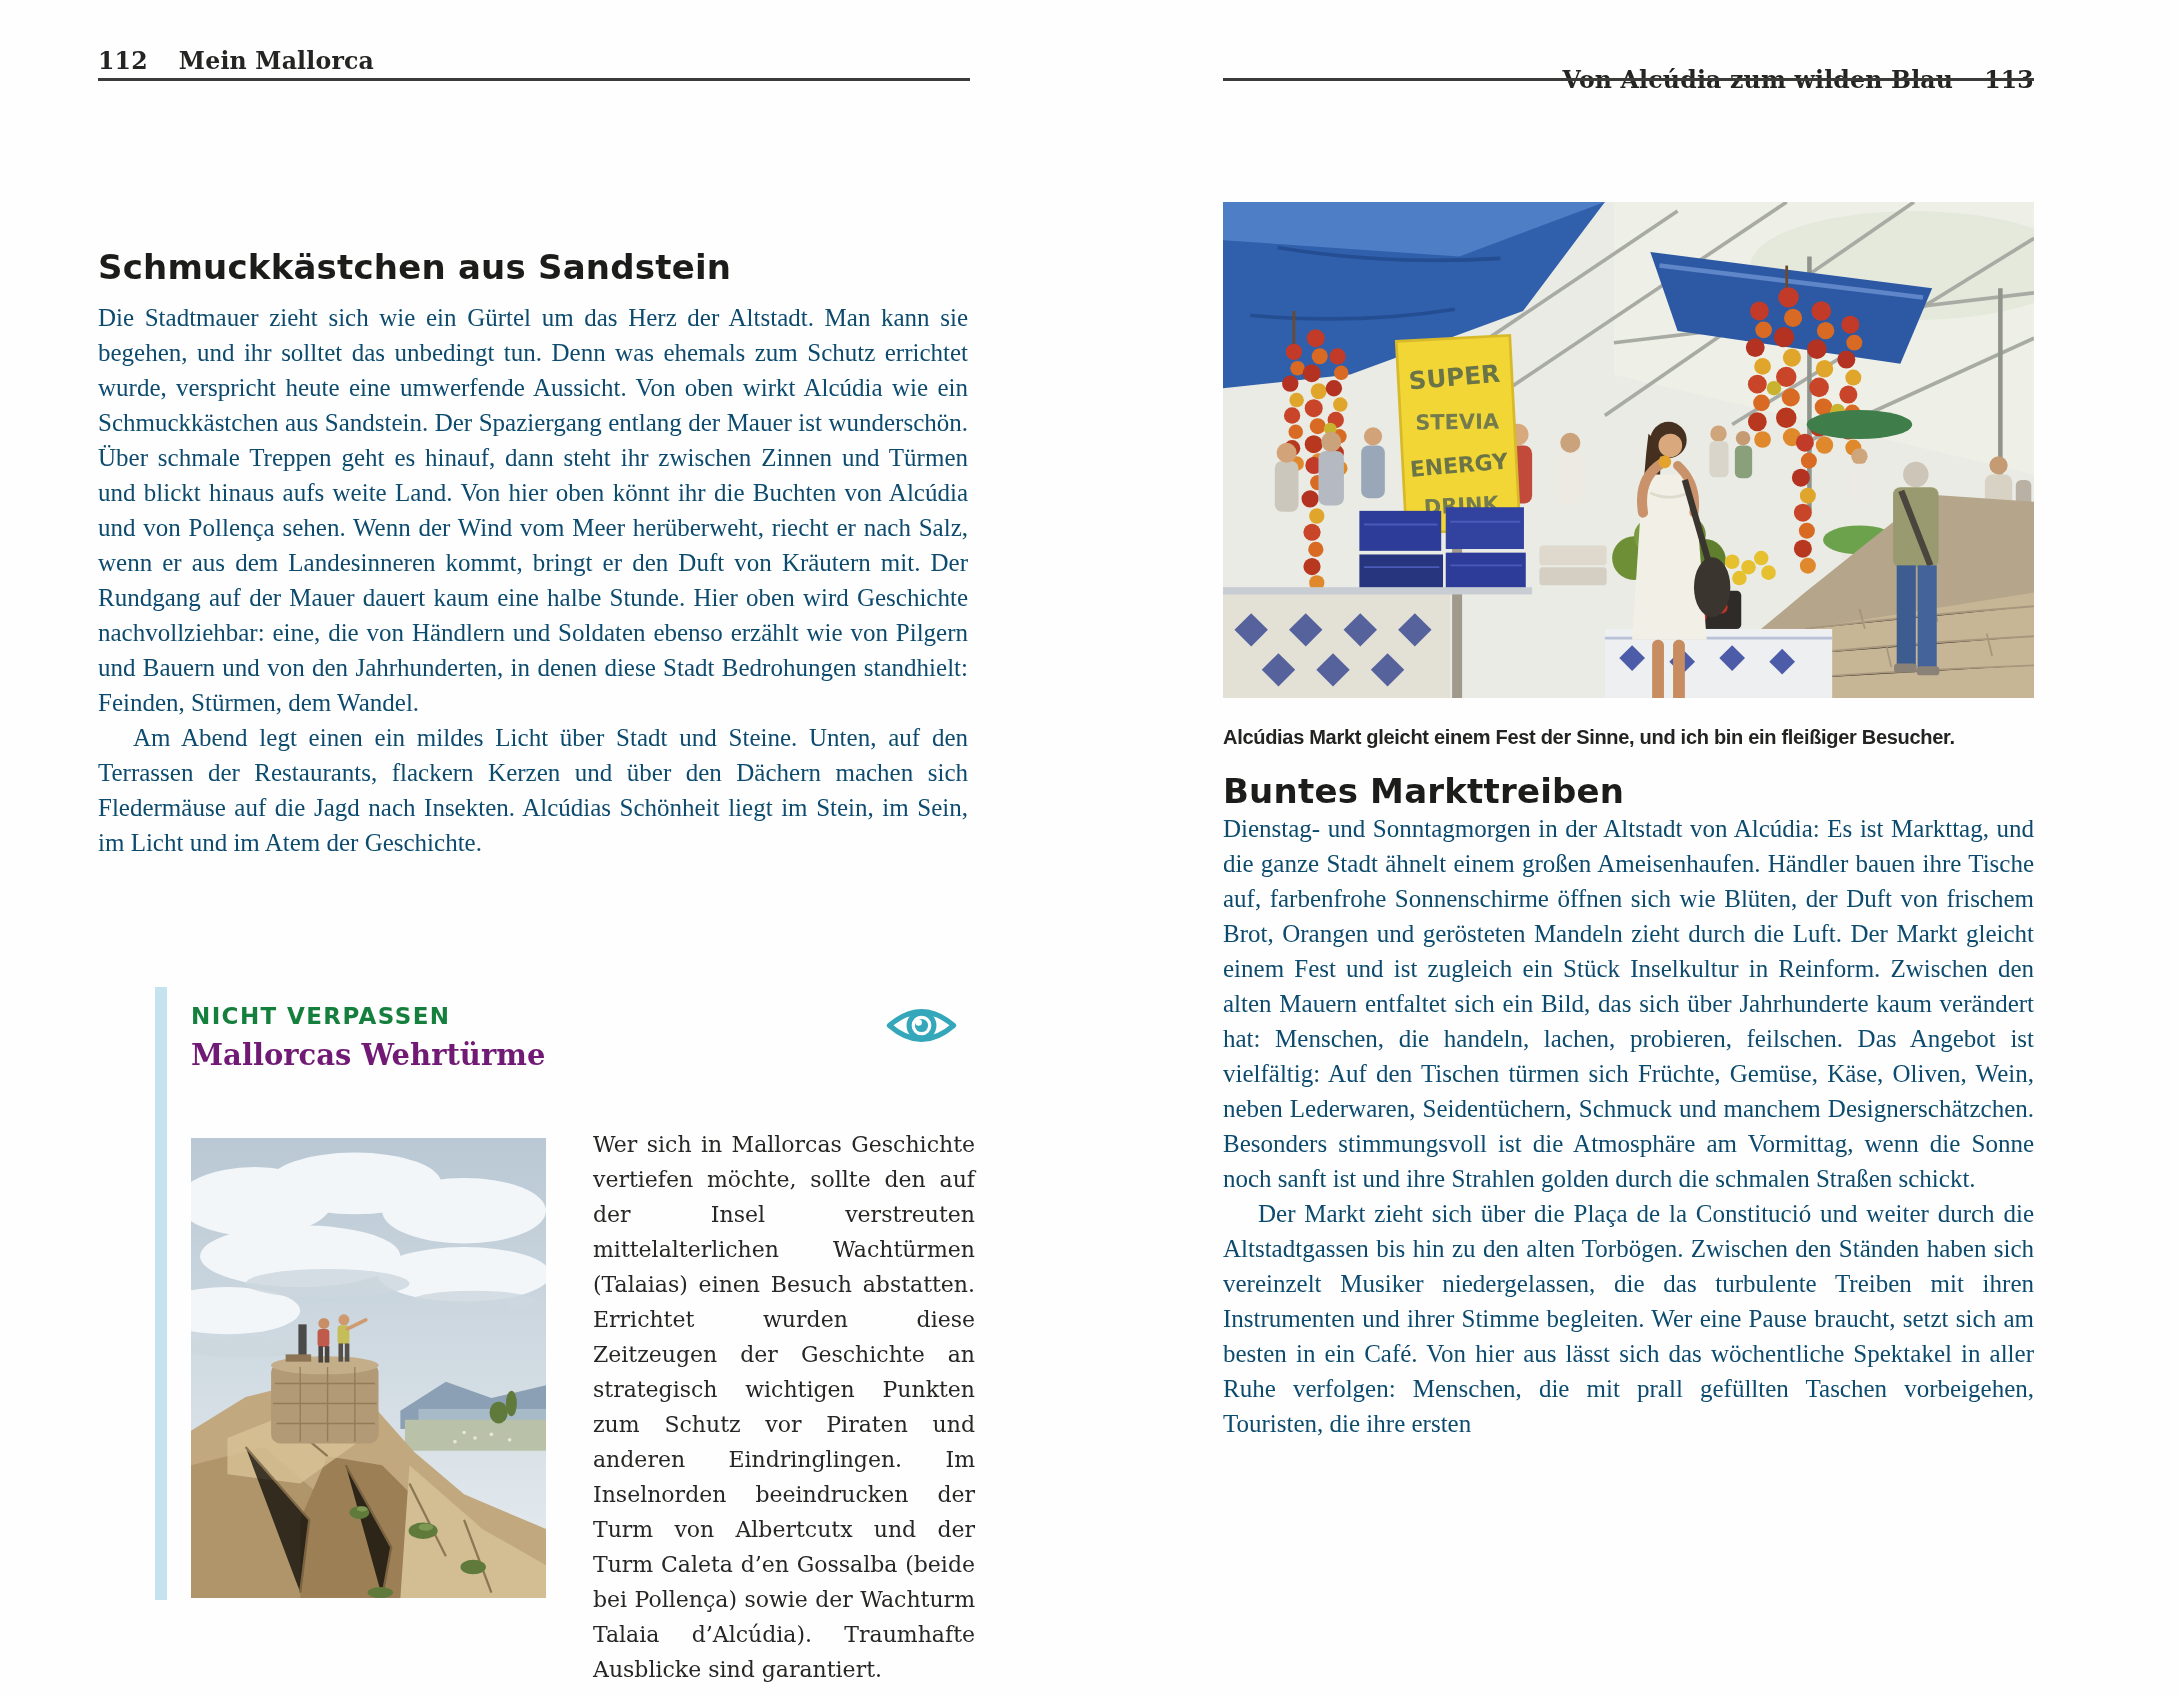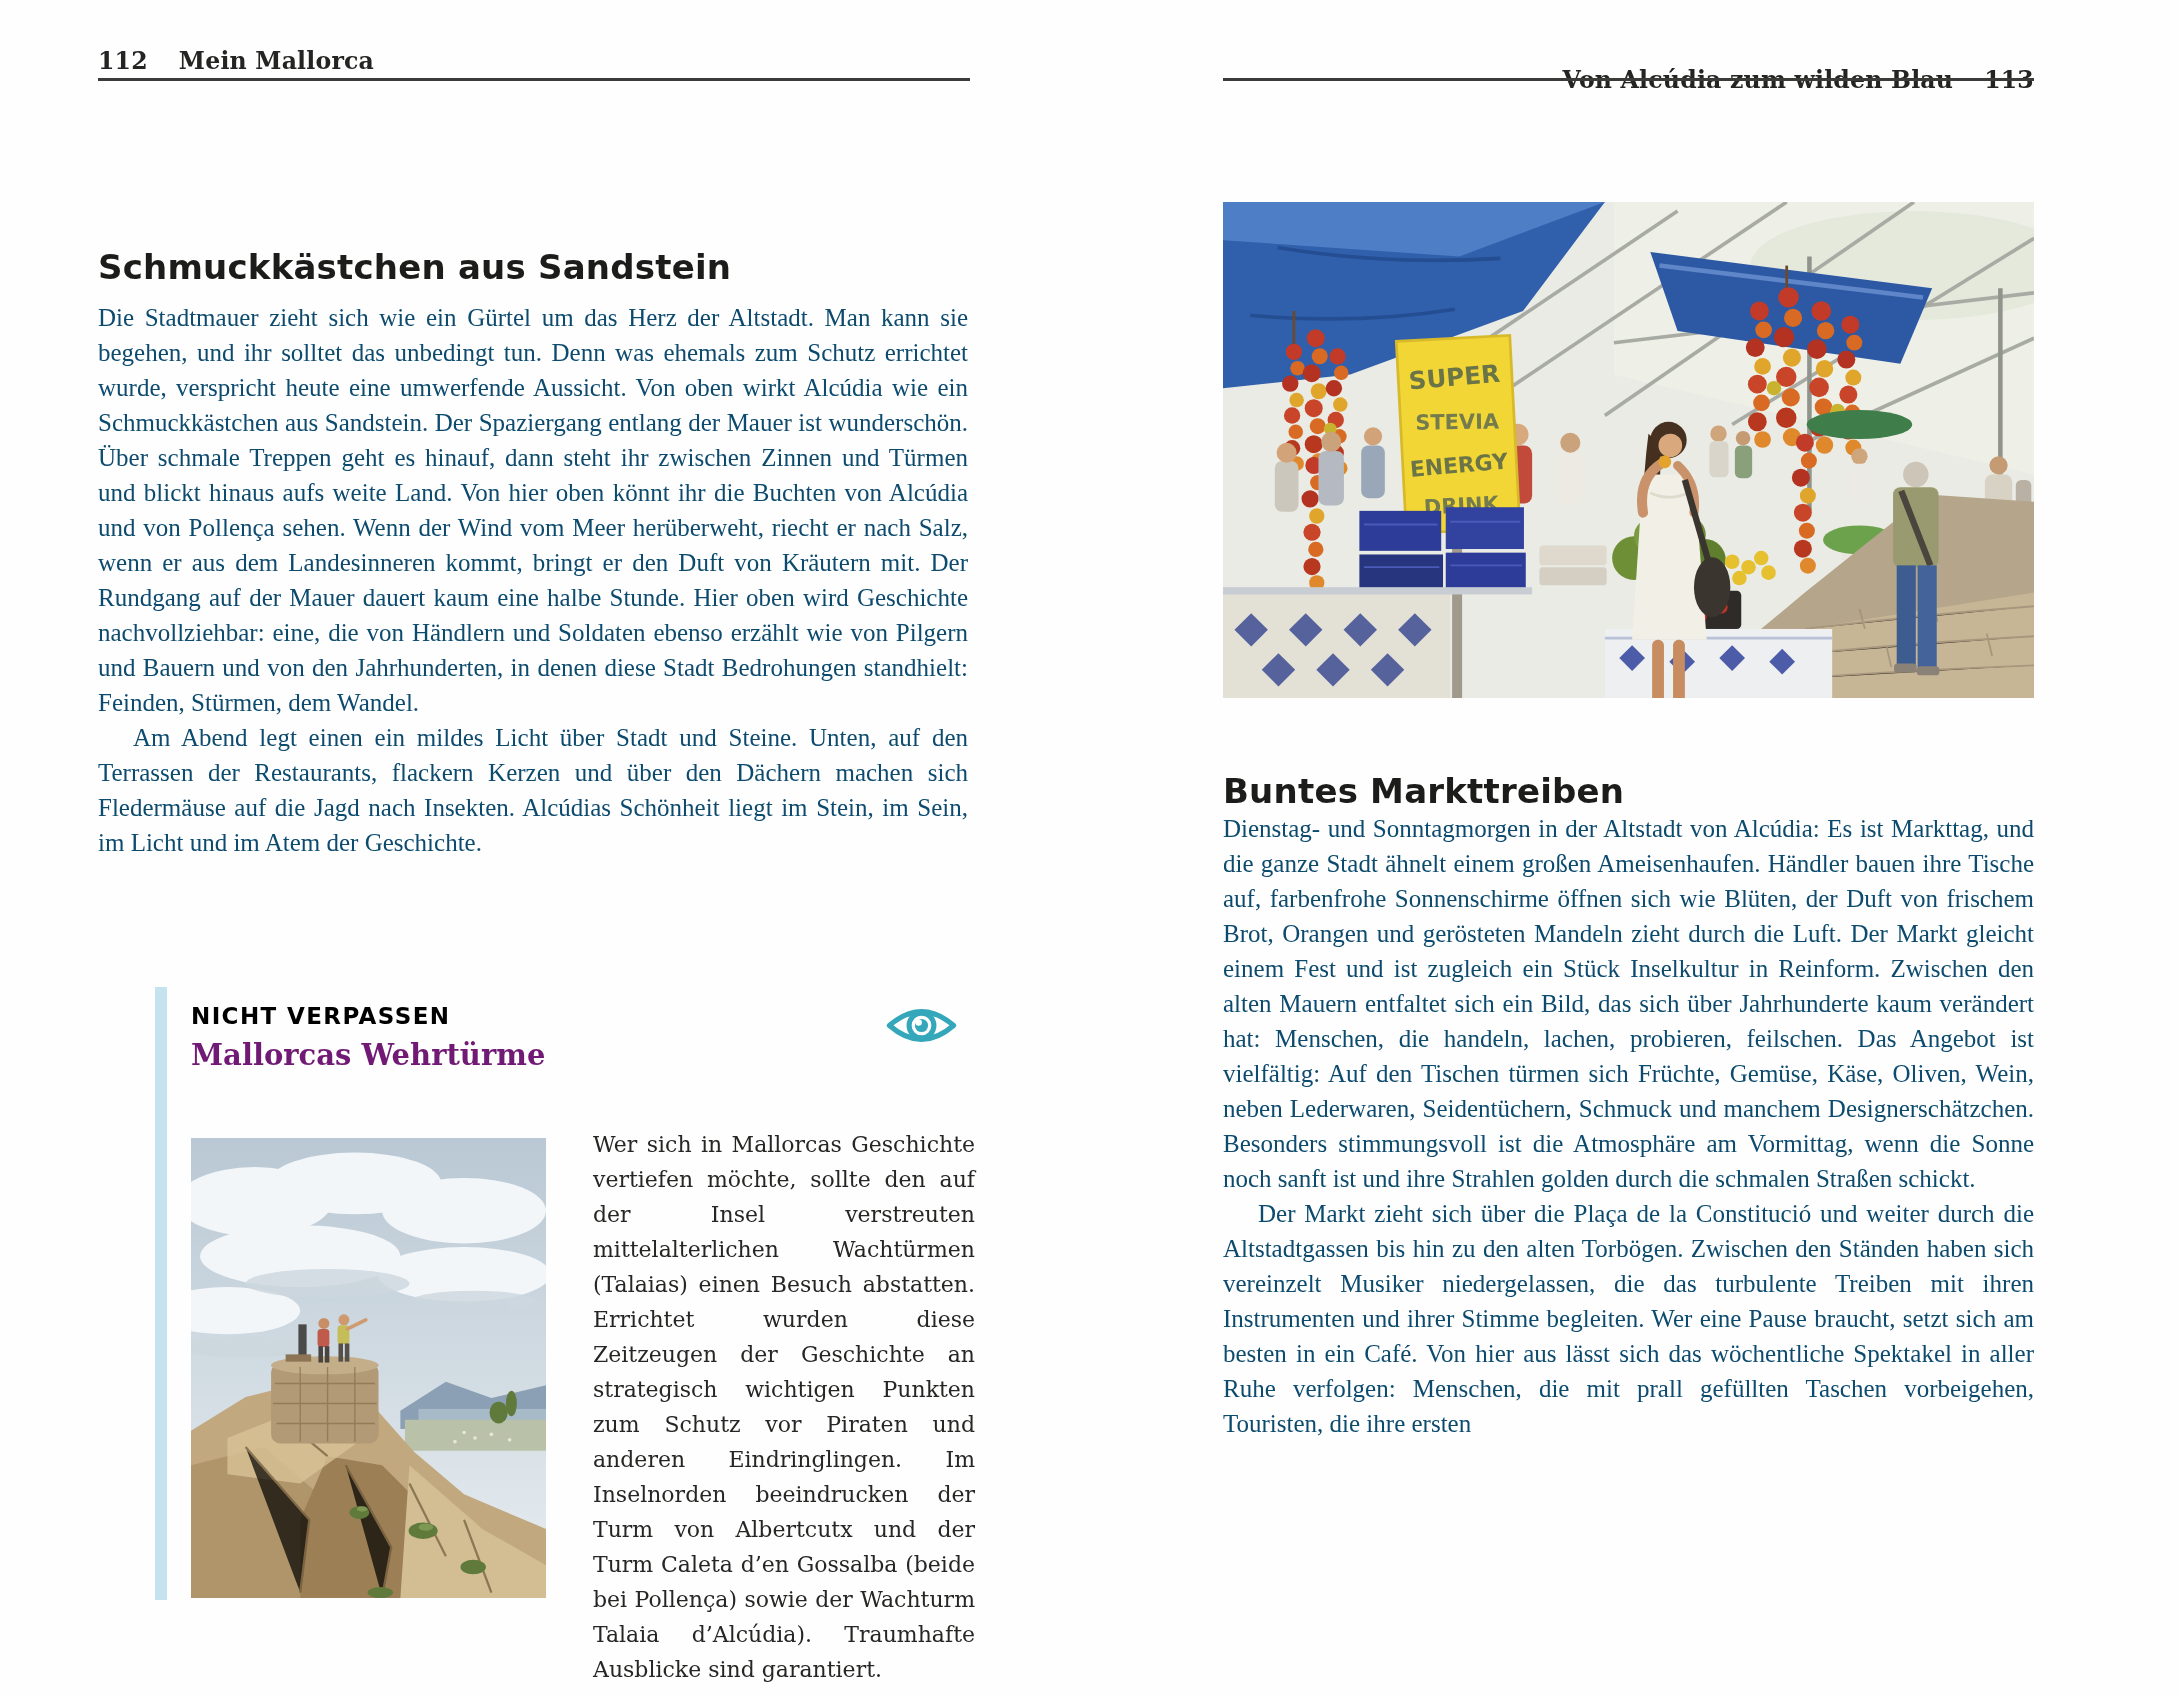--- a/index.html
+++ b/index.html
@@ -11,21 +11,21 @@
   .runhead .pagenum{display:inline-block;}
   .rule{height:2.7px;background:#3b3b39;}
   
   .sans-head{font-family:"DejaVu Sans",sans-serif;font-weight:bold;font-size:34px;color:#1c1c1a;letter-spacing:0.2px;}
   
   .bodycopy{font-size:25px;line-height:35px;text-align:justify;color:#0c4a6e;}
   .bodycopy p{margin:0;}
   .bodycopy p.indent{text-indent:35px;}
   
   .bar{background:#c5e3ef;}
-  .kicker{font-family:"DejaVu Sans",sans-serif;font-weight:bold;font-size:23px;letter-spacing:1.4px;color:#000000;}
+  .kicker{font-family:"DejaVu Sans",sans-serif;font-weight:bold;font-size:23px;letter-spacing:1.4px;color:#15803d;}
   .callout-title{font-family:"DejaVu Serif",serif;font-weight:bold;font-size:29px;color:#701a75;}
   .callout-body{font-family:"DejaVu Serif",serif;font-size:22px;line-height:35px;text-align:justify;color:#262624;}
   .callout-body p{margin:16px;}
   
   .caption{font-family:"Liberation Sans",sans-serif;font-weight:bold;font-size:20px;letter-spacing:-0.3px;
            color:#232321;white-space:nowrap;}
   .photo{display:block;}
   svg text{font-family:"DejaVu Sans",sans-serif;}
 </style>
 </head>
@@ -360,20 +360,21 @@
         <rect x="737" y="314" width="50" height="88" rx="8" fill="#9a9a70"></rect>
         <line x1="746" y1="318" x2="778" y2="400" stroke="#4a463e" stroke-width="7"></line>
         <rect x="741" y="400" width="21" height="110" fill="#3d5c90"></rect>
         <rect x="764" y="400" width="21" height="112" fill="#44639a"></rect>
         <rect x="738" y="508" width="25" height="10" rx="4" fill="#8a8276"></rect>
         <rect x="763" y="511" width="25" height="10" rx="4" fill="#8a8276"></rect>
       </g>
     </svg>
   </div>
 
+  <div class="abs caption" style="left:1223px;top:726px;">Alcúdias Markt gleicht einem Fest der Sinne, und ich bin ein fleißiger Besucher.</div>
 
   <div class="abs sans-head" style="left:1223px;top:771px;">Buntes Markttreiben</div>
 
   <div class="abs bodycopy" style="left:1223px;top:811px;width:811px;">
     <p>Dienstag- und Sonntagmorgen in der Altstadt von Alcúdia: Es ist Markttag, und die ganze Stadt ähnelt einem großen Ameisenhaufen. Händler bauen ihre Tische auf, farbenfrohe Sonnenschirme öffnen sich wie Blüten, der Duft von frischem Brot, Orangen und gerösteten Mandeln zieht durch die Luft. Der Markt gleicht einem Fest und ist zugleich ein Stück Inselkultur in Reinform. Zwischen den alten Mauern entfaltet sich ein Bild, das sich über Jahrhunderte kaum verändert hat: Menschen, die handeln, lachen, probieren, feilschen. Das Angebot ist vielfältig: Auf den Tischen türmen sich Früchte, Gemüse, Käse, Oliven, Wein, neben Lederwaren, Seidentüchern, Schmuck und manchem Designerschätzchen. Besonders stimmungsvoll ist die Atmosphäre am Vormittag, wenn die Sonne noch sanft ist und ihre Strahlen golden durch die schmalen Straßen schickt.</p>
     <p class="indent">Der Markt zieht sich über die Plaça de la Constitució und weiter durch die Altstadtgassen bis hin zu den alten Torbögen. Zwischen den Ständen haben sich vereinzelt Musiker niedergelassen, die das turbulente Treiben mit ihren Instrumenten und ihrer Stimme begleiten. Wer eine Pause braucht, setzt sich am besten in ein Café. Von hier aus lässt sich das wöchentliche Spektakel in aller Ruhe verfolgen: Menschen, die mit prall gefüllten Taschen vorbeigehen, Touristen, die ihre ersten</p>
   </div>
 
 </div>
 

